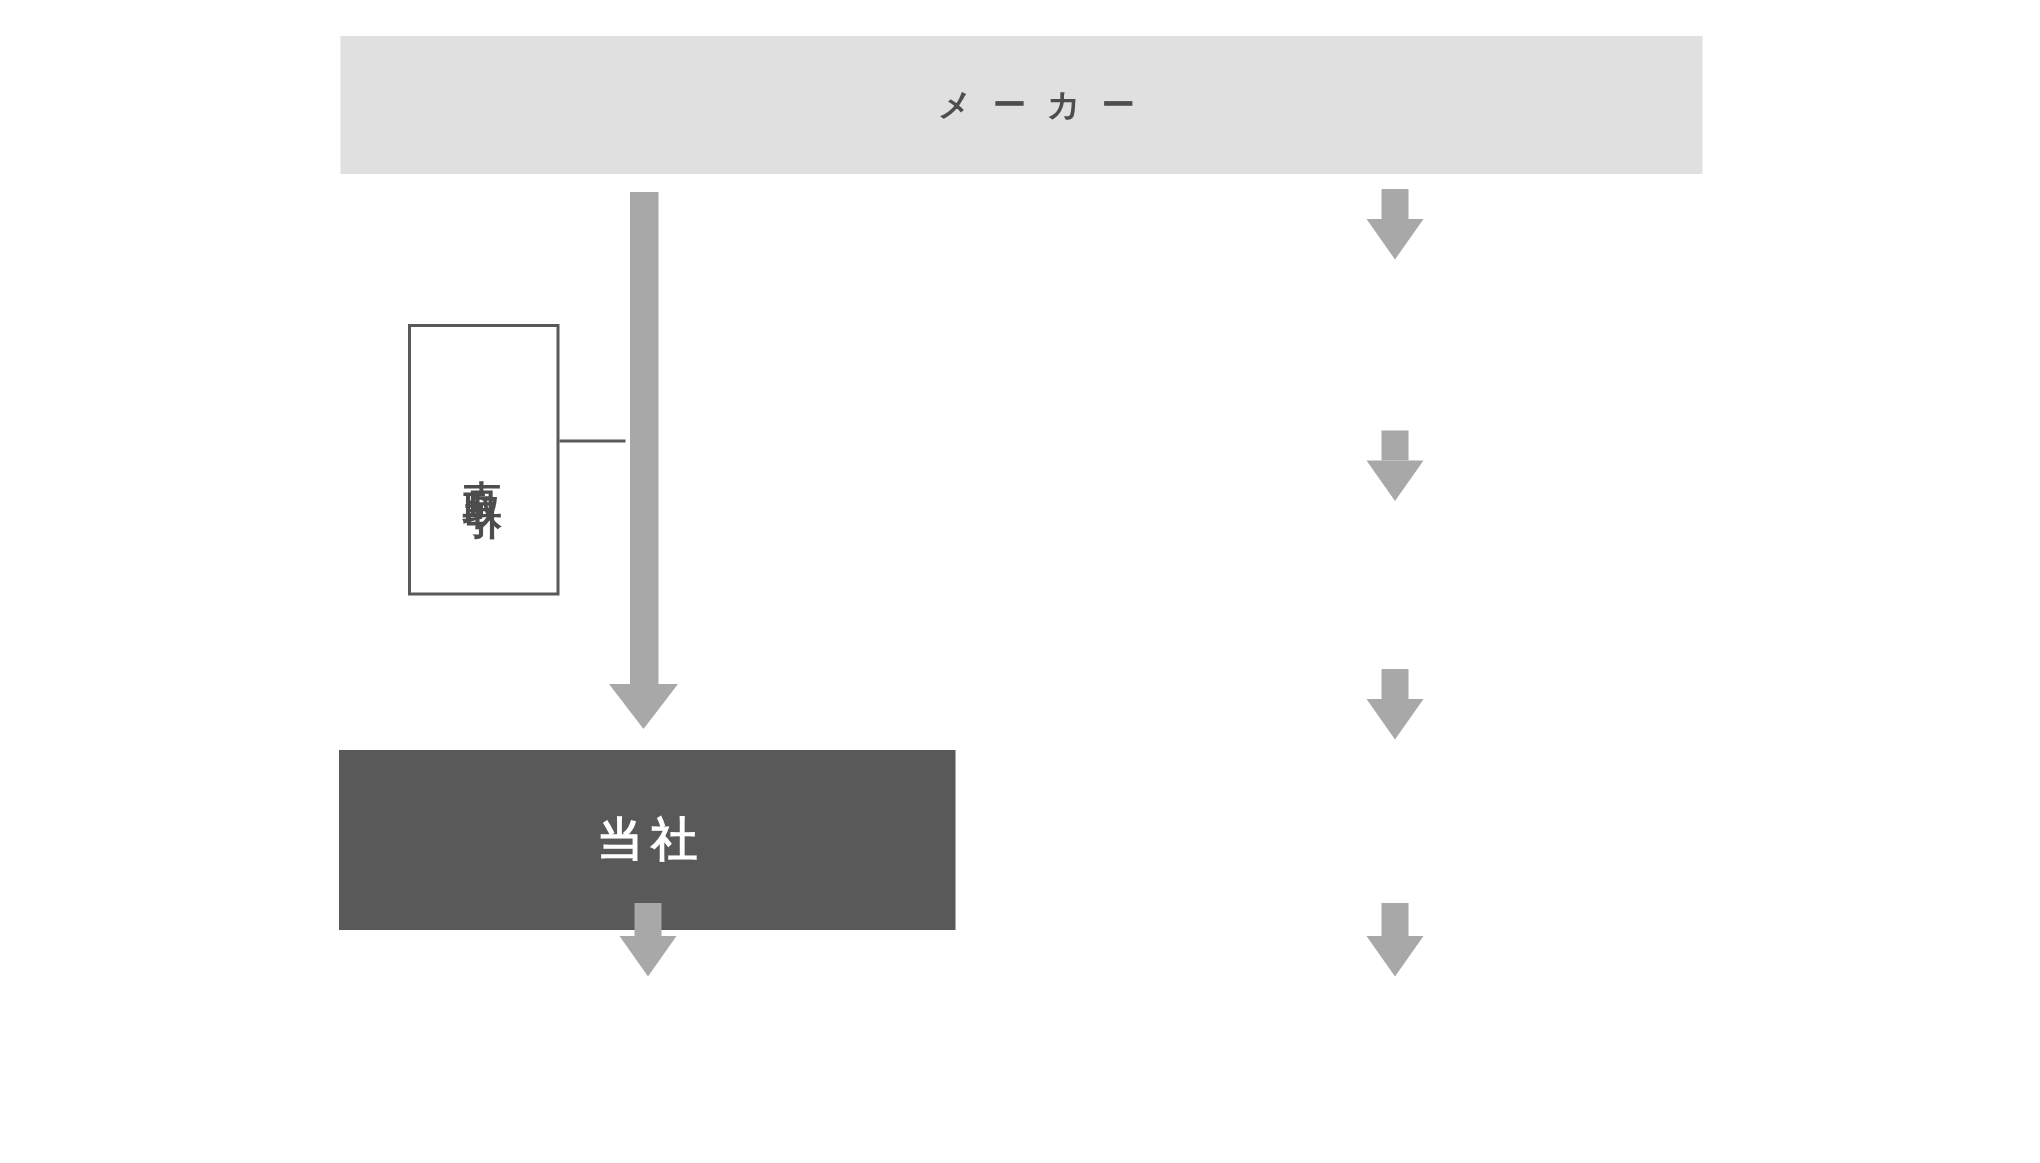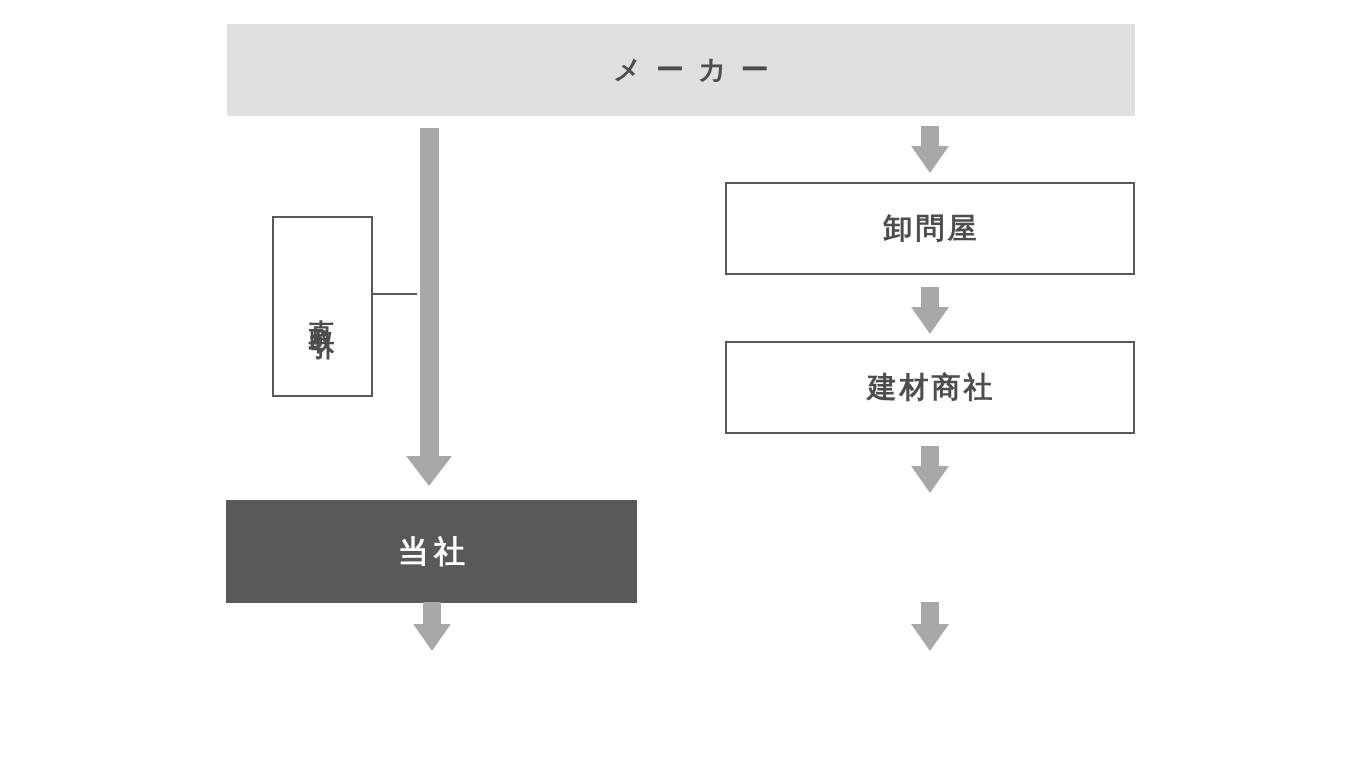--- a/index.html
+++ b/index.html
@@ -19,42 +19,42 @@
     position:relative;
     width:1360px;height:775px;
     background:var(--background);
     overflow:hidden;
   }
   
   .bar{
     position:absolute;left:227px;width:908px;height:92px;
     background:var(--bar-bg);
     display:flex;align-items:center;justify-content:center;
-    font-size:28px;font-weight:700;letter-spacing:14px;
+    font-size:22px;font-weight:700;letter-spacing:14px;
     color:var(--text);
     padding-left:20px;
   }
   .bar span{padding-left:14px;} 
   .bar.top{top:24px;}
   .bar.bottom{top:662px;height:90px;letter-spacing:12px;}
   .bar.bottom span{padding-left:12px;}
   
   .box{
     position:absolute;width:410px;height:93px;
     background:#ffffff;border:2px solid var(--border);
     display:flex;align-items:center;justify-content:center;
     font-size:29px;font-weight:700;letter-spacing:3px;color:var(--text);
   }
   .box span{padding-left:3px;}
   .rbox{left:725px;}
   .rbox.b1{top:182px;}
   .rbox.b2{top:341px;}
   .rbox.b3{top:500px;}
   .dark-box{
-    position:absolute;left:226px;top:500px;width:411px;height:103px;
+    position:absolute;left:226px;top:500px;width:411px;height:120px;
     background:var(--dark-box-bg);
     display:flex;align-items:center;justify-content:center;
     font-size:31px;font-weight:700;letter-spacing:5px;color:var(--text-on-dark);
   }
   .dark-box span{padding-left:5px;}
   
   .vlabel-box{
     position:absolute;left:272px;top:216px;width:101px;height:181px;
     background:#ffffff;border:2px solid var(--border);
     display:flex;align-items:center;justify-content:center;
@@ -105,30 +105,24 @@
   <div class="dark-box">
     <span>当社</span>
   </div>
 
   <div class="shaft sl1-shaft"></div>
   <div class="head sl1-head"></div>
 
   <div class="shaft sr-shaft sr1-shaft"></div>
   <div class="head sr-head sr1-head"></div>
 
-  <div class="box rbox b1">
-    <span>卸問屋</span>
-  </div>
 
   <div class="shaft sr-shaft sr2-shaft"></div>
   <div class="head sr-head sr2-head"></div>
 
-  <div class="box rbox b2">
-    <span>建材商社</span>
-  </div>
 
   <div class="shaft sr-shaft sr3-shaft"></div>
   <div class="head sr-head sr3-head"></div>
 
 
   <div class="shaft sr-shaft sr4-shaft"></div>
   <div class="head sr-head sr4-head"></div>
 
 
 </div>

